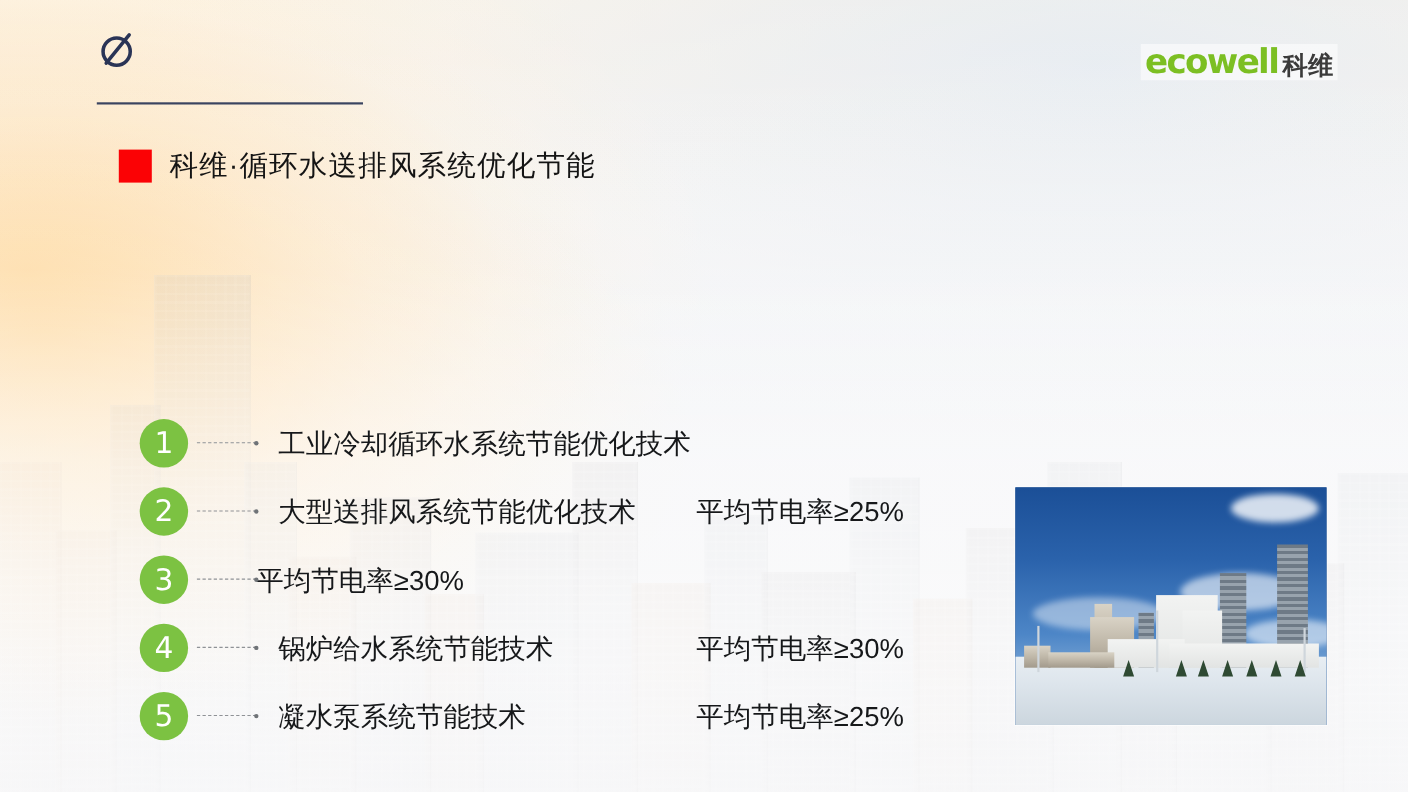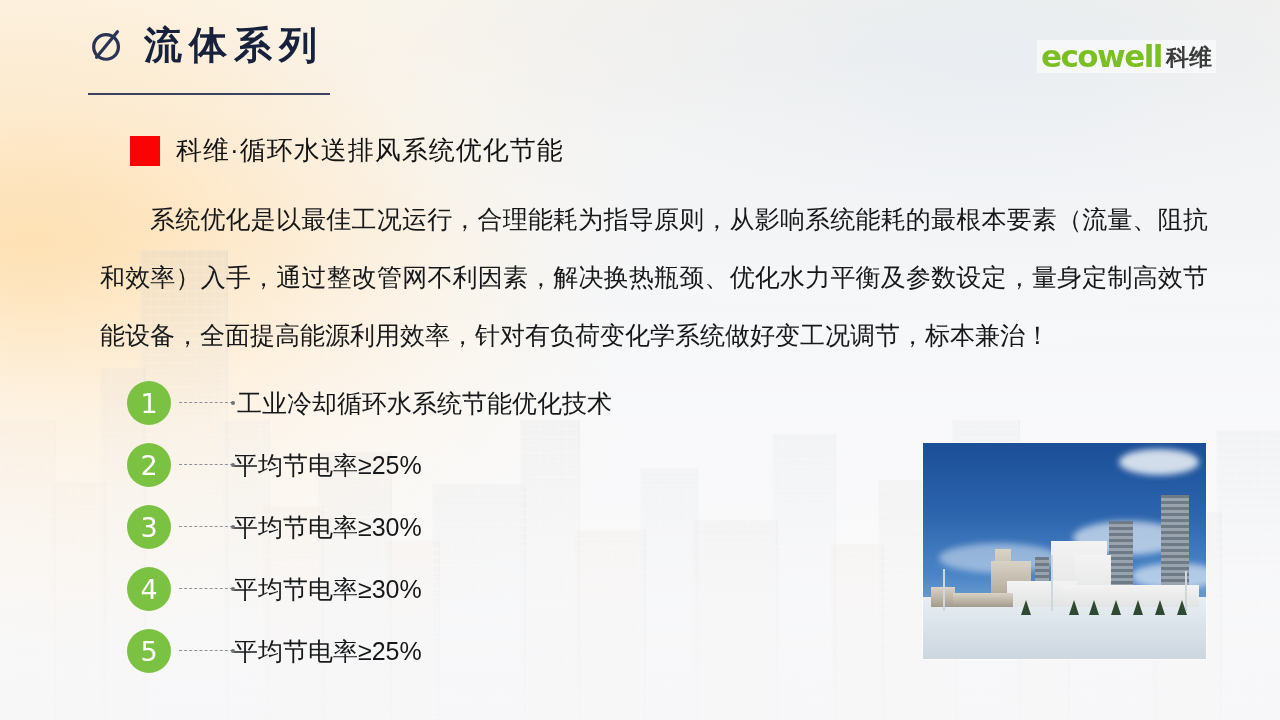--- a/index.html
+++ b/index.html
@@ -117,32 +117,30 @@
     letter-spacing: -1.5px;
     line-height: 0.95;
     font-family: "DejaVu Sans", sans-serif;
   }
   .logo-cn {
     font-size: 23px;
     font-weight: 700;
     color: #3b3b3b;
     line-height: 1.05;
     letter-spacing: 0px;
-    font-family: Liberation Mono, monospace;
   }
 
   
   .section-head {
     position:absolute;
     left: 108px;
     top: 133px;
     display:flex;
     align-items:center;
     gap: 16px;
-    margin-left: 22px;
   }
   .red-square {
     width: 30px; height: 30px;
     background: #fb0205;
   }
   .section-title {
     font-size: 26px;
     color: #141414;
     letter-spacing: 1px;
     white-space: nowrap;
@@ -200,21 +198,21 @@
     position:absolute;
     right:-2px; top:-2px;
     width:4px; height:4px;
     border-radius:50%;
     background:#6f7377;
   }
   .li-name {
     font-size: 25px;
     color: #16181a;
     white-space: nowrap;
-    margin-left: 4px;
+    margin-left: 20px;
     width: 380px;
     flex: 0 0 auto;
   }
   .li-rate {
     font-size: 25px;
     color: #16181a;
     white-space: nowrap;
   }
 
   
@@ -307,60 +305,61 @@
   </div>
   <div class="wash-over"></div>
   <div class="wash-left"></div>
   <div class="bg-layer bg-haze"></div>
 
   <div class="title-row">
     <svg class="dia-icon" viewBox="0 0 40 40">
       <circle cx="19" cy="22" r="13" fill="none" stroke="#2a3456" stroke-width="3.4"></circle>
       <line x1="9" y1="33" x2="31" y2="6" stroke="#2a3456" stroke-width="3.4" stroke-linecap="round"></line>
     </svg>
-    <div class="slide-title">流体系列</div>
   </div>
   <div class="title-rule"></div>
 
   <div class="logo">
     <span class="logo-word">ecowell</span>
     <span class="logo-cn">科维</span>
   </div>
 
   <div class="section-head">
     <span class="red-square"></span>
     <span class="section-title">科维·循环水送排风系统优化节能</span>
   </div>
 
-  <div class="para">系统优化是以最佳工况运行，合理能耗为指导原则，从影响系统能耗的最根本要素（流量、阻抗和效率）入手，通过整改管网不利因素，解决换热瓶颈、优化水力平衡及参数设定，量身定制高效节能设备，全面提高能源利用效率，针对有负荷变化学系统做好变工况调节，标本兼治！</div>
 
   <div class="list">
     <div class="li-row">
       <span class="bubble">1</span>
       <span class="dash"></span>
       <span class="li-name">工业冷却循环水系统节能优化技术</span>
     </div>
     <div class="li-row">
       <span class="bubble">2</span>
       <span class="dash"></span>
+      <span class="li-name">大型送排风系统节能优化技术</span>
       <span class="li-rate">平均节电率≥25%</span>
     </div>
     <div class="li-row">
       <span class="bubble">3</span>
       <span class="dash"></span>
       <span class="li-rate">平均节电率≥30%</span>
     </div>
     <div class="li-row">
       <span class="bubble">4</span>
       <span class="dash"></span>
+      <span class="li-name">锅炉给水系统节能技术</span>
       <span class="li-rate">平均节电率≥30%</span>
     </div>
     <div class="li-row">
       <span class="bubble">5</span>
       <span class="dash"></span>
+      <span class="li-name">凝水泵系统节能技术</span>
       <span class="li-rate">平均节电率≥25%</span>
     </div>
   </div>
 
   <div class="photo">
     <div class="ph-sky"></div>
     <div class="ph-cloud" style="left:196px;top:6px;width:80px;height:26px;"></div>
     <div class="ph-cloud" style="left:150px;top:78px;width:110px;height:34px;opacity:.75;"></div>
     <div class="ph-cloud" style="left:16px;top:100px;width:120px;height:30px;opacity:.55;"></div>
     <div class="ph-cloud" style="left:208px;top:120px;width:90px;height:26px;opacity:.7;"></div>

